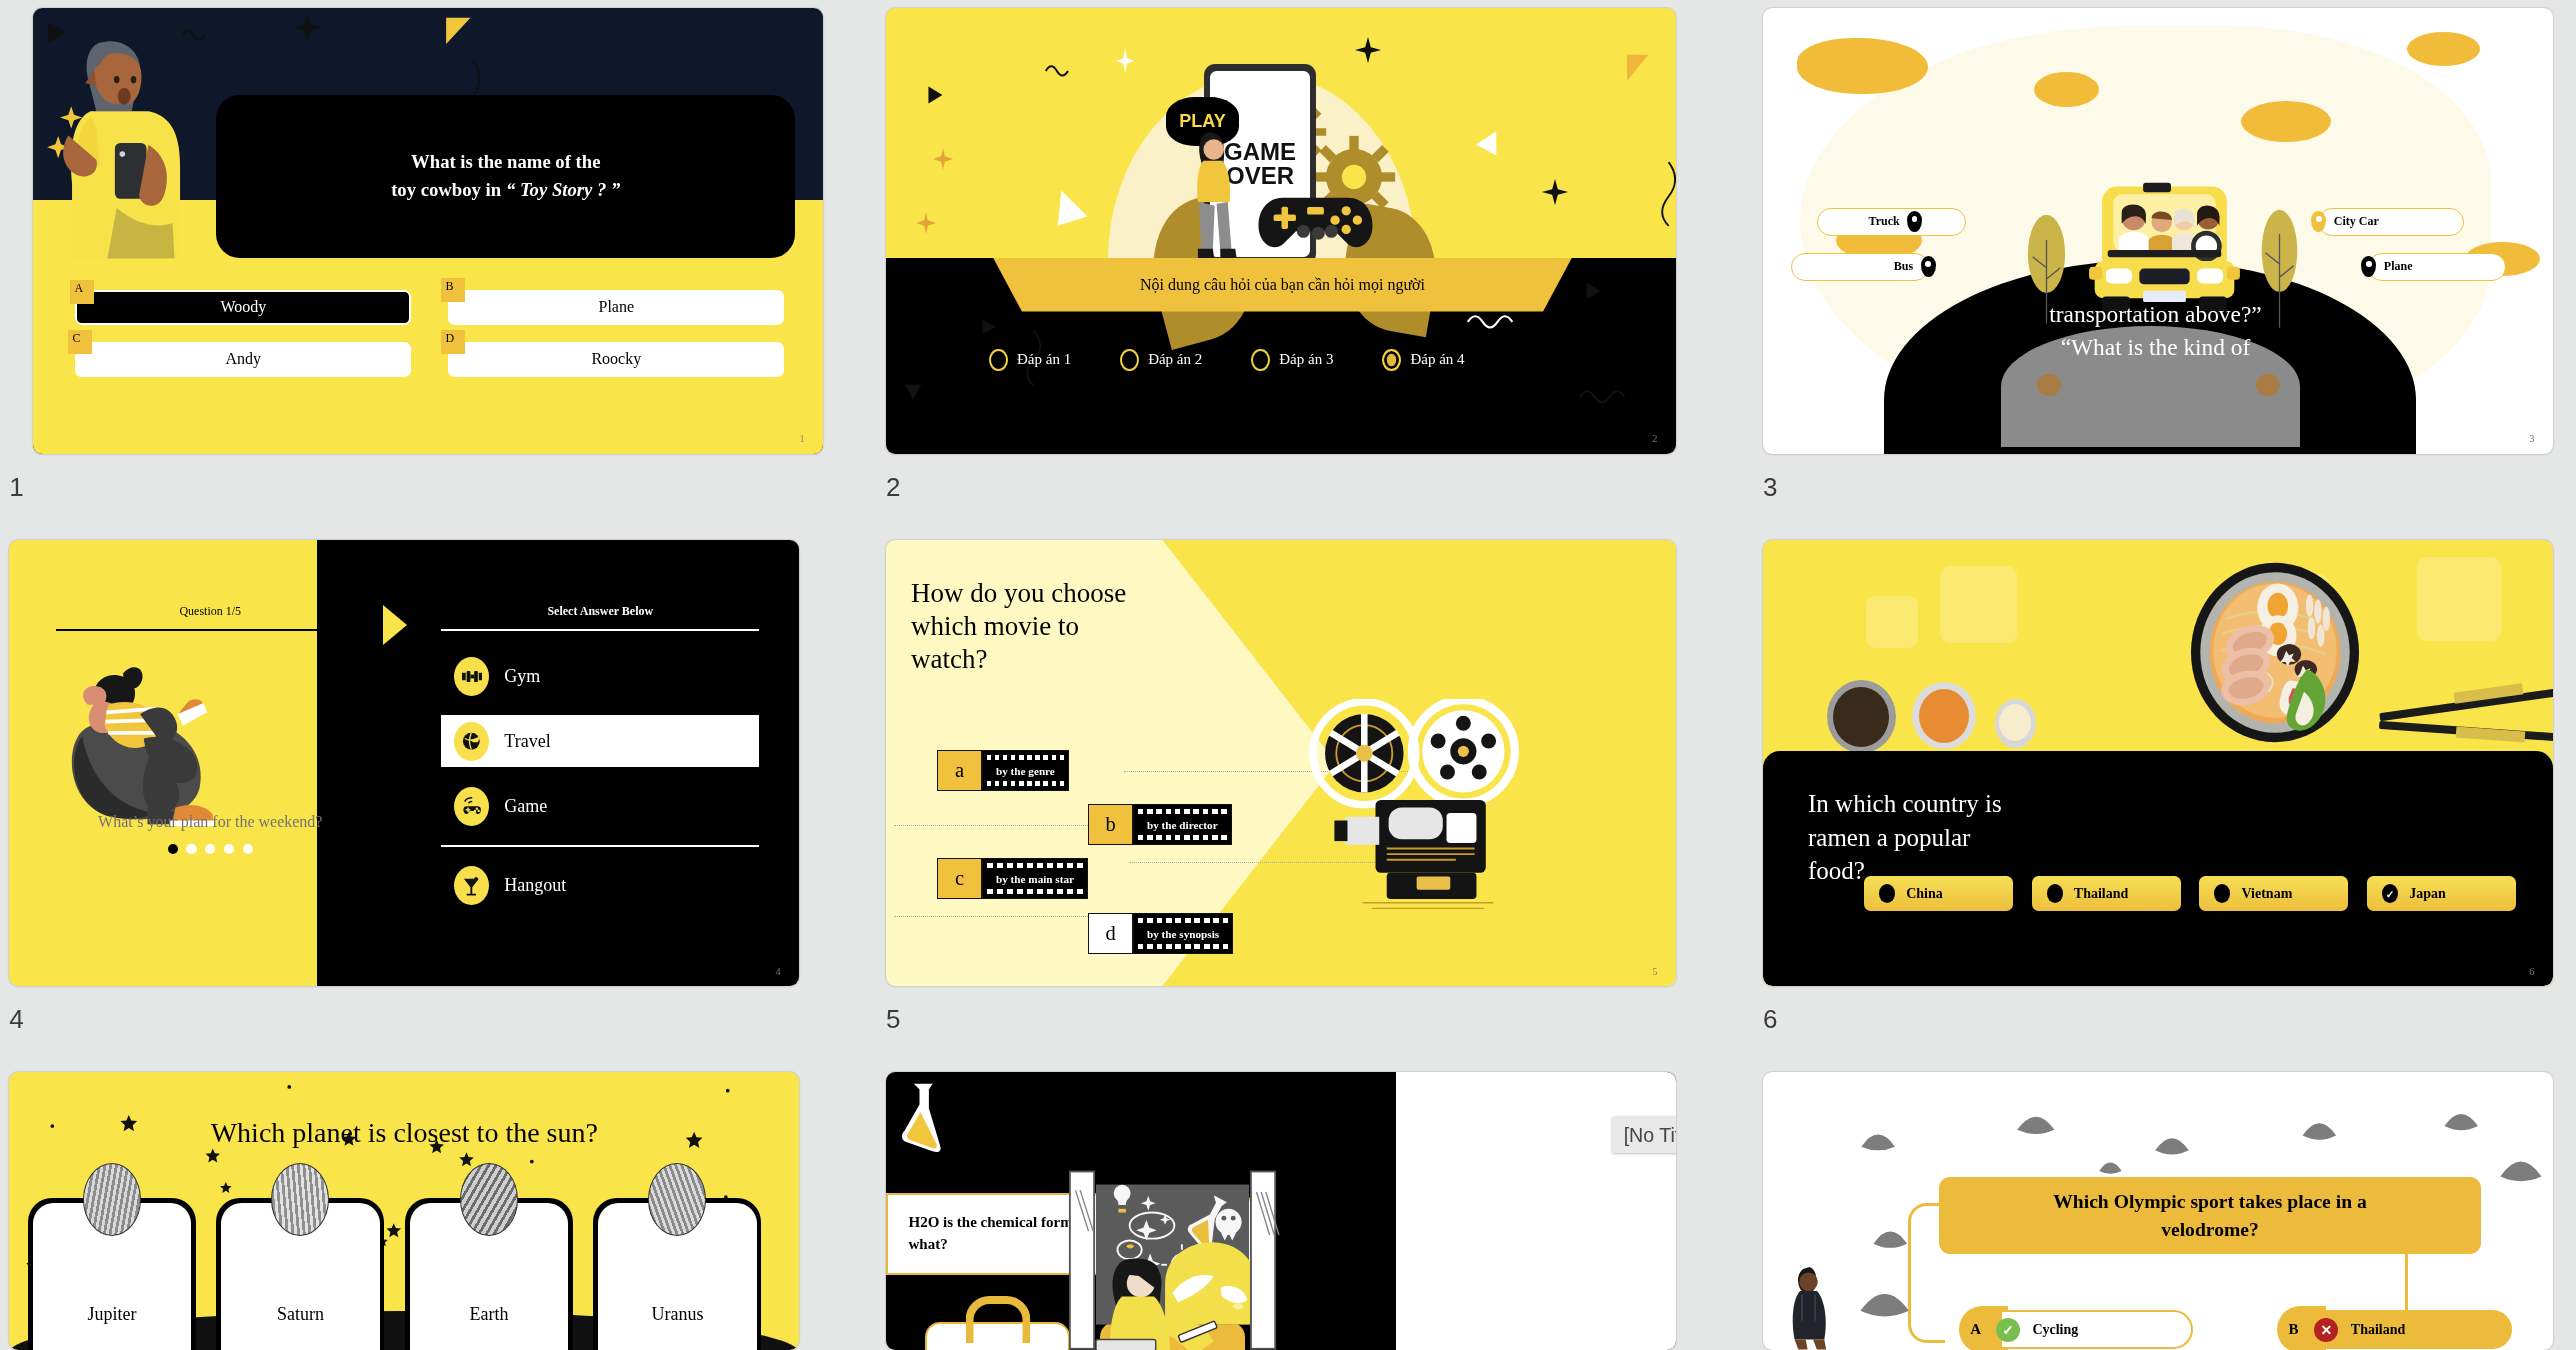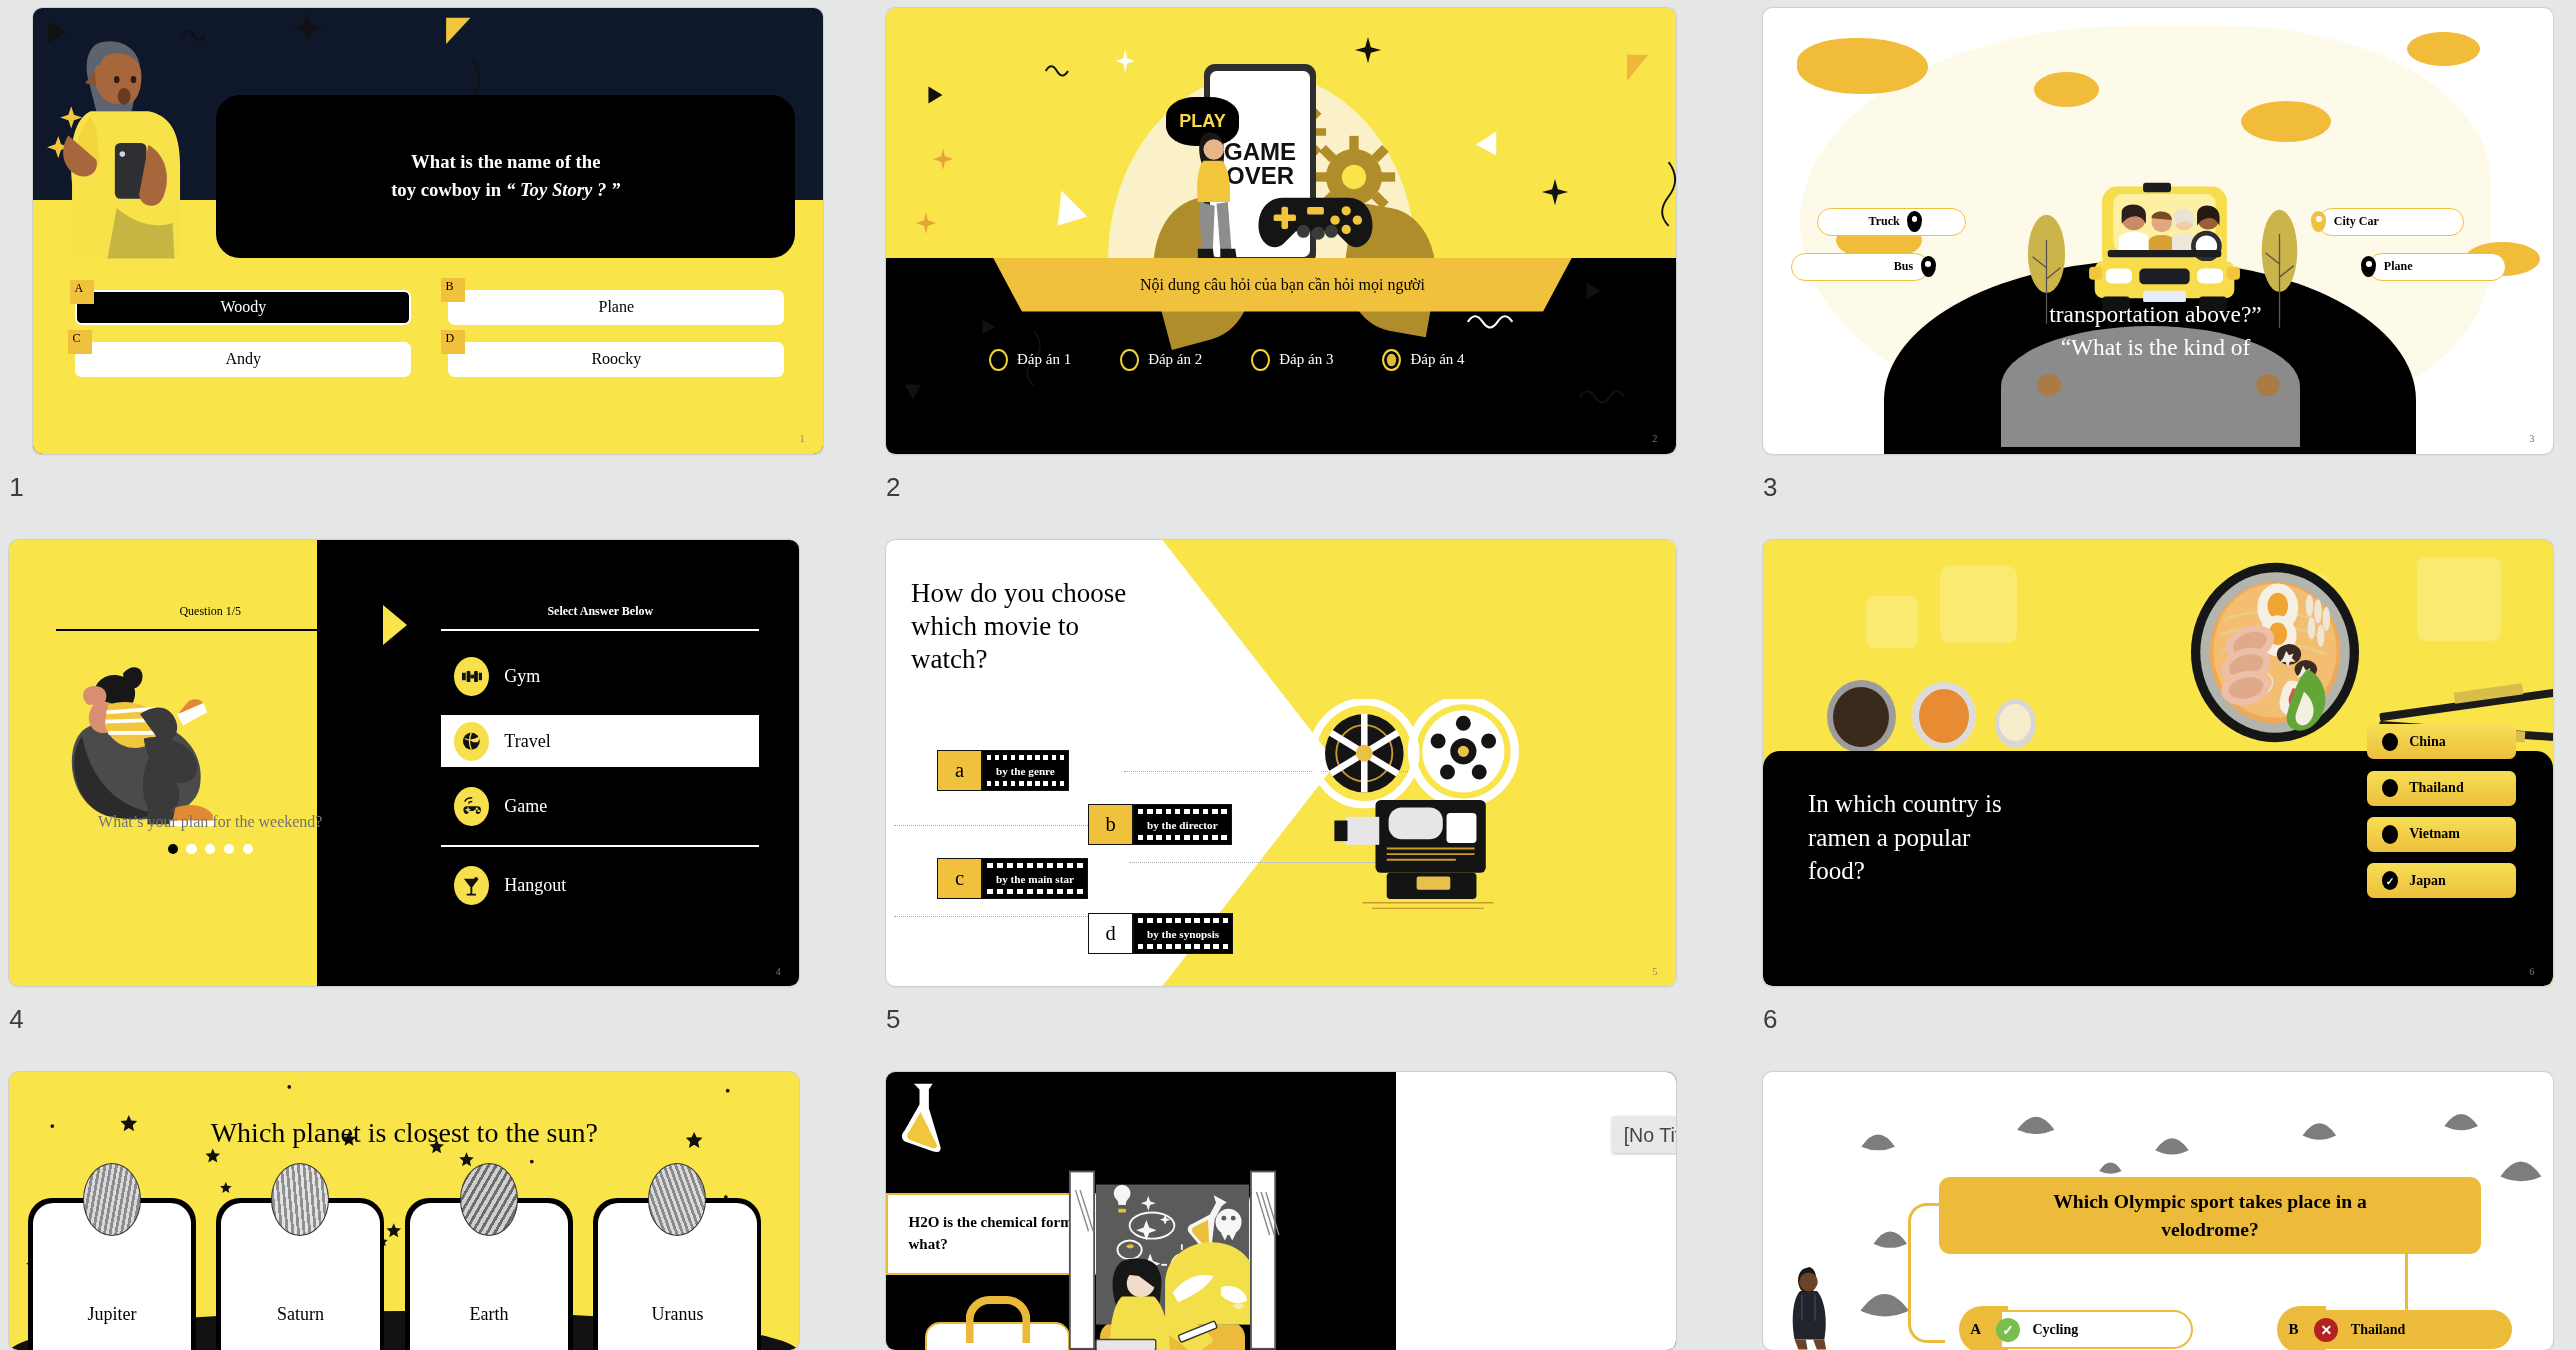--- a/index.html
+++ b/index.html
@@ -131,21 +131,21 @@
   .s4 .o.hl .lbl { color:#000; }
   .s4 .divider { width:318px; height:1.9px; background:#fff; margin:5.6px 0 13px 0; }
   .s4 .qmain { position:absolute; left:47px; top:273px; width:308px; text-align:center;
      font-family:"Liberation Serif", serif; font-size:16px; color:#737373; }
   .s4 .dots { position:absolute; left:47px; top:304px; width:308px; display:flex; gap:8.4px; justify-content:center; }
   .s4 .dot { width:10.3px; height:10.3px; border-radius:50%; background:#fff; }
   .s4 .dot.on { background:#000; }
   .s4 .manimg { position:absolute; left:45px; top:107px; width:271px; height:182px; }
 
   
-  .s5 { background:#ffffff; }
+  .s5 { background:#fef9c3; }
   .s5 .ywedge { position:absolute; right:0; top:0; width:100%; height:100%;
      background:#f9e44a; clip-path: polygon(100% 0, 100% 100%, 35% 100%, 57% 50%, 35% 0); }
   .s5 .title { position:absolute; left:25px; top:37px; width:299px;
      font-family:"Liberation Serif", serif; font-size:27px; line-height:1.22; color:#000; }
   .s5 .strip { position:absolute; height:41px; display:flex; align-items:stretch; }
   .s5 .stripltr { width:45px; background:#f0c13d; border:1.9px solid #111;
      display:flex; align-items:center; justify-content:center;
      font-family:"Liberation Serif", serif; font-size:20.5px; color:#000; }
   .s5 .stripltr.w { background:#fff; }
   .s5 .stripbody { position:relative; background:#000; border:1.9px solid #111; display:flex;
@@ -155,21 +155,21 @@
   .s5 .perf.t { top:3.7px; } .s5 .perf.b { bottom:3.7px; }
   .s5 .perf span { flex:1; background:#fff; }
   .s5 .dline { position:absolute; height:0; border-top:0.9px dotted #aaa; }
   .s5 .projector { position:absolute; left:411px; top:159px; width:243px; height:215px; }
 
   
   .s6 { background:#f9e44a; }
   .s6 .blackcard { position:absolute; left:0; right:0; bottom:0; height:235px; background:#000; border-radius:17px 17px 9.3px 9.3px; }
   .s6 .q { position:absolute; left:45px; bottom:98px; width:280px; color:#fff;
      font-family:"Liberation Serif", serif; font-size:25px; line-height:1.35; }
-  .s6 .opts { position:absolute; right:37px; bottom:88px; display:grid; grid-template-columns: 1fr; gap:11.2px 18.7px; }
+  .s6 .opts { position:absolute; right:37px; bottom:75px; display:grid; grid-template-columns: 1fr 1fr 1fr 1fr; gap:11.2px 18.7px; }
   .s6 .opt { width:149px; height:35px; border-radius:6.5px; background:linear-gradient(#f6df55,#edbf3c);
      display:flex; align-items:center; gap:11.2px; padding-left:15px;
      font-family:"Liberation Serif", serif; font-weight:bold; font-size:14px; color:#000; }
   .s6 .bullet { width:16px; height:18.7px; border-radius:50%; background:#000; flex:0 0 auto;
      display:flex; align-items:center; justify-content:center; color:#fff; font-size:10.3px; }
   .s6 .sq { position:absolute; background:rgba(255,255,255,.22); border-radius:9.3px; }
   .s6 .bowl { position:absolute; left:425px; top:20.5px; width:174px; height:183px; }
   .s6 .sauce { position:absolute; border-radius:50%; }
   .s6 .chop { position:absolute; height:8.4px; background:#1b1b1b; border-radius:1.9px; }
 

